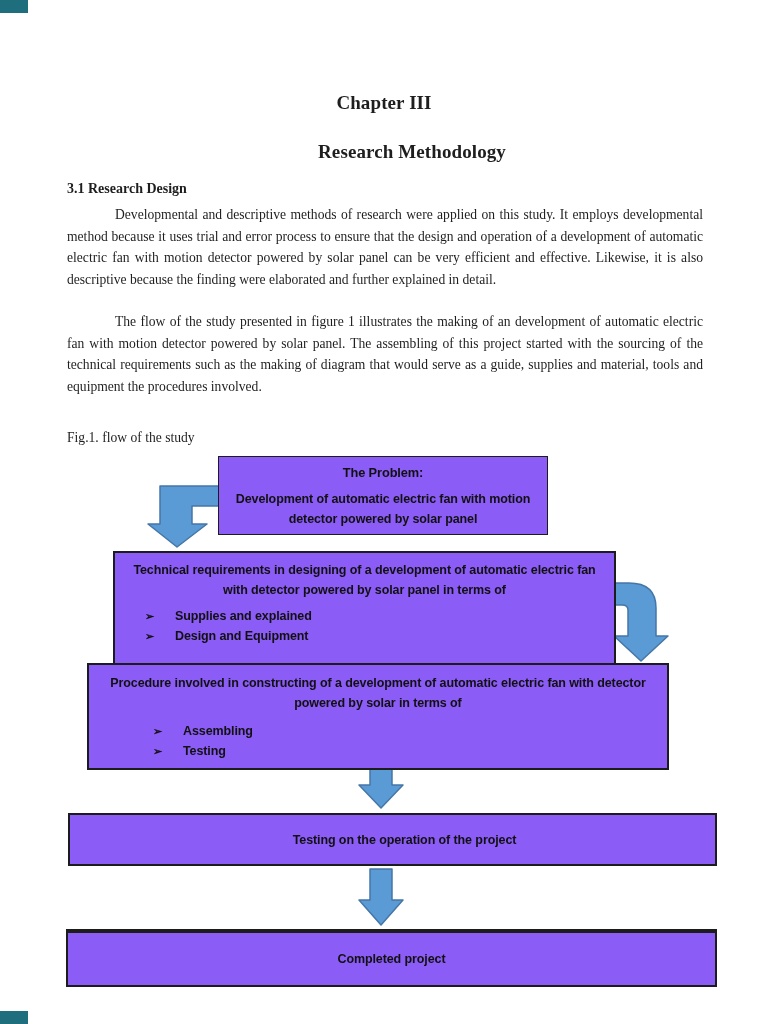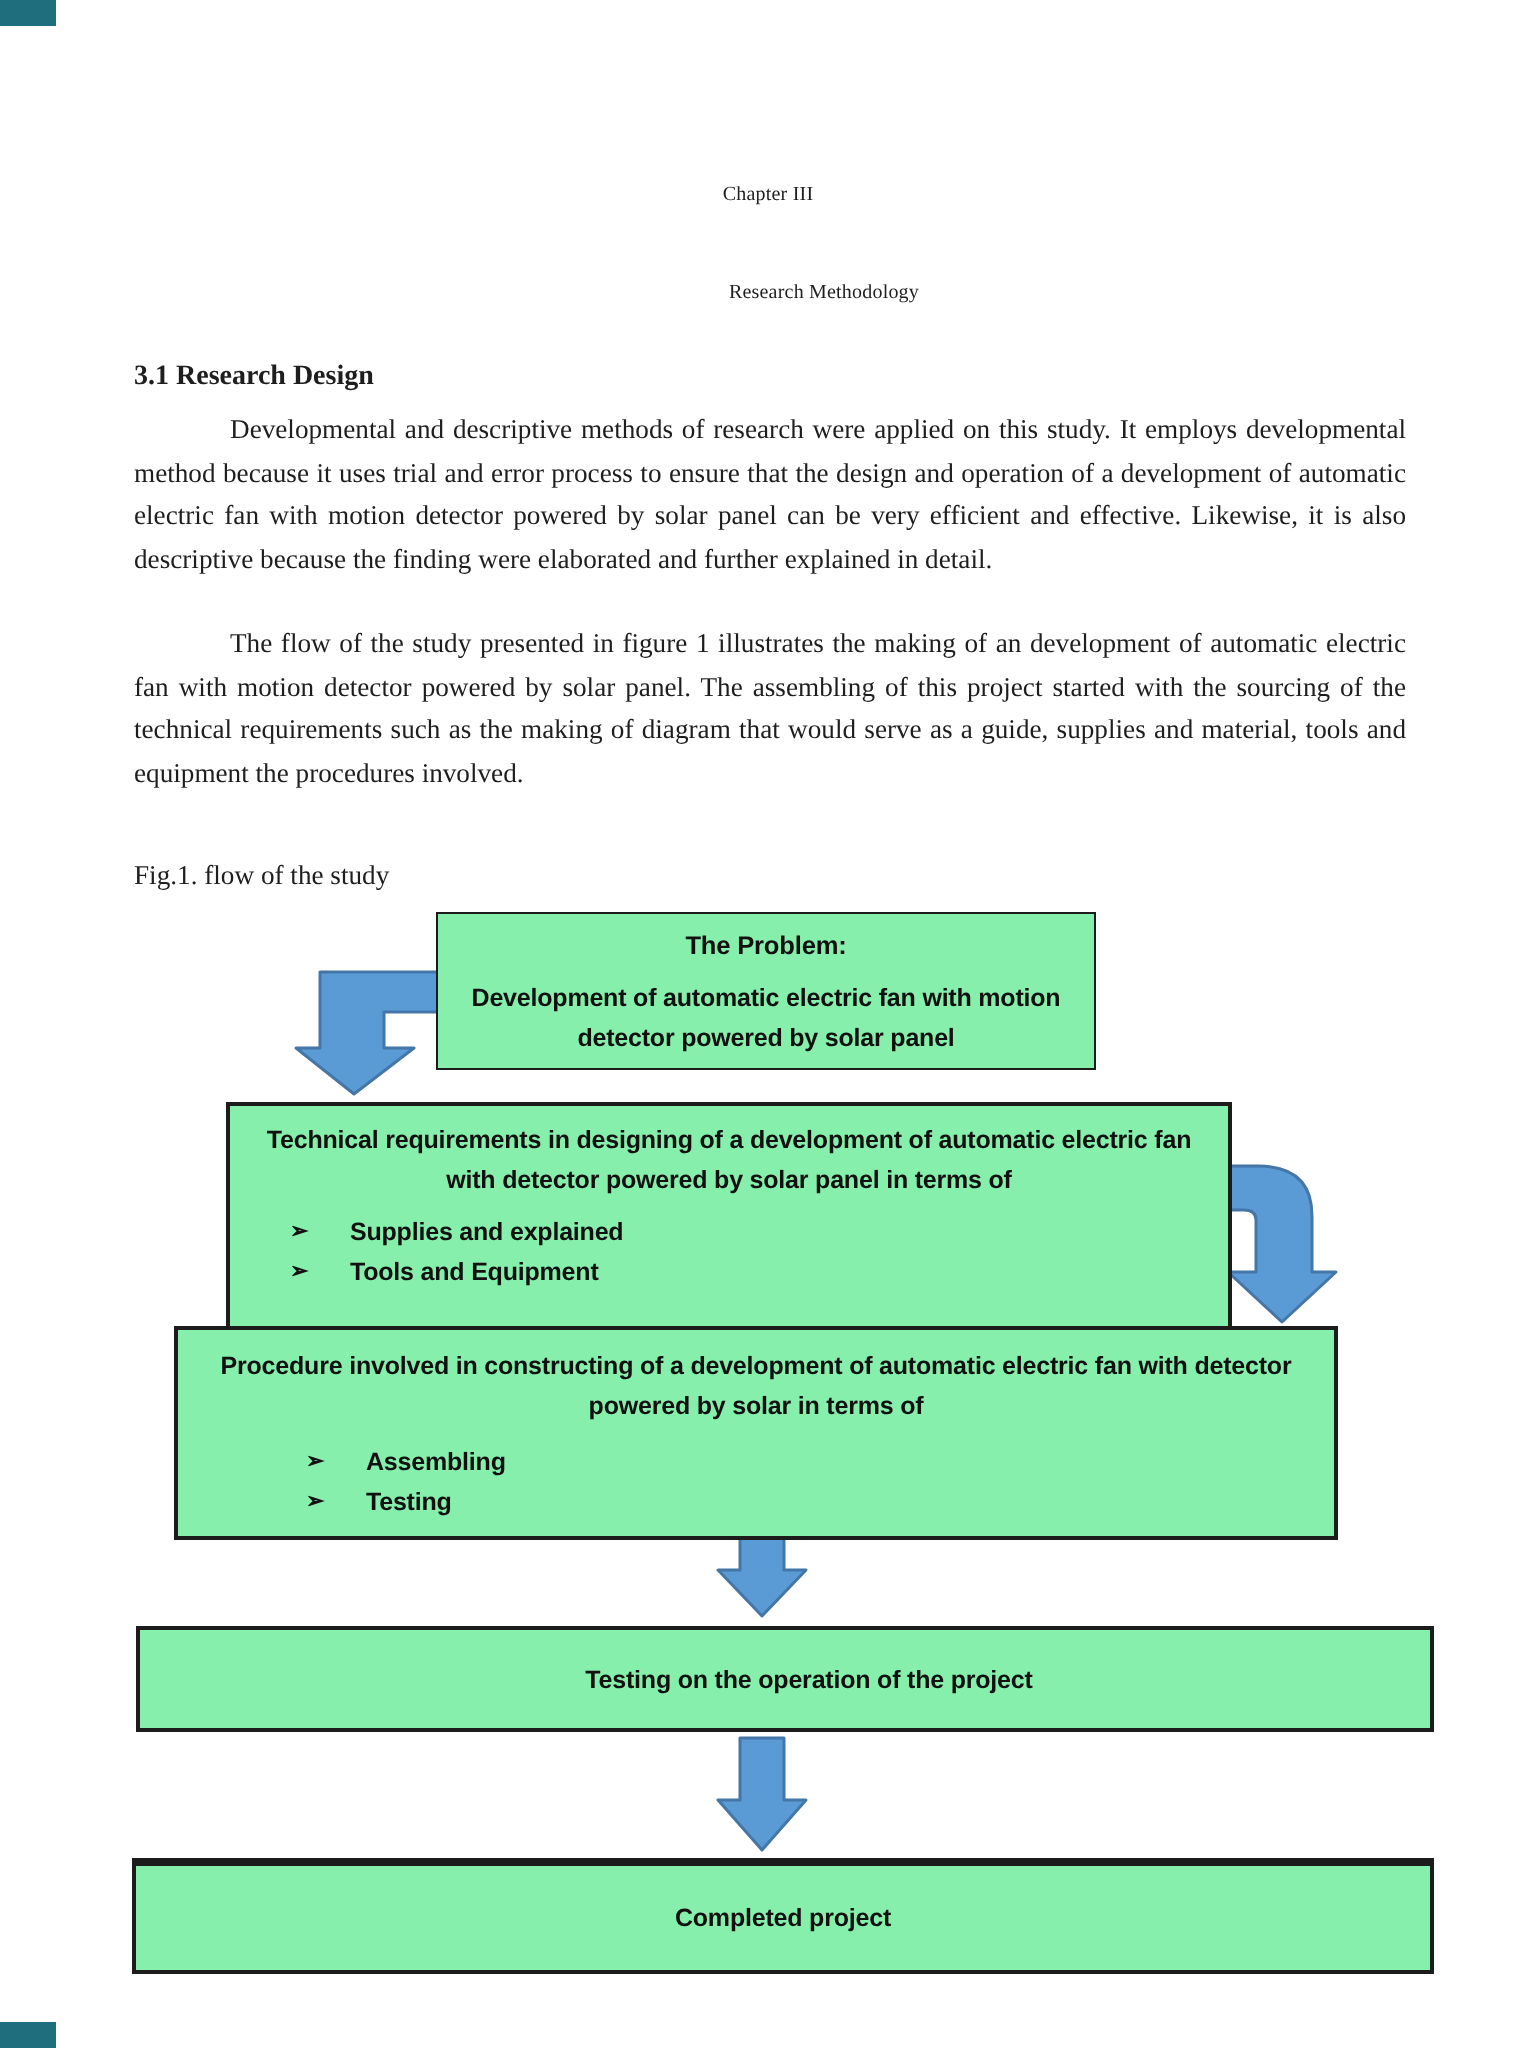--- a/index.html
+++ b/index.html
@@ -8,38 +8,38 @@
     font-family:"Liberation Serif",serif;color:#1e1e1e;overflow:hidden;
   }
   
   .corner-mark{position:absolute;left:0;width:28px;height:13px;background:#1f6e7e;}
   .corner-mark.top{top:0;}
   .corner-mark.bottom{bottom:0;}
 
   
   .chapter-title,.chapter-subtitle{
     position:absolute;left:0;width:768px;text-align:center;
-    font-weight:normal;font-size:10px;letter-spacing:.1px;
+    font-weight:bold;font-size:19px;letter-spacing:.1px;
   }
   .chapter-title{top:92px;}
   .chapter-subtitle{top:141px;margin-left:28px;}
   .section-heading{position:absolute;left:67px;top:181px;font-weight:bold;font-size:14px;}
   .body-par{
     position:absolute;left:67px;width:636px;margin:0;
     font-size:13.6px;line-height:21.5px;text-align:justify;text-indent:48px;
   }
   .par-1{top:204px;}
   .par-2{top:311px;}
   .fig-caption{position:absolute;left:67px;top:430px;font-size:13.6px;}
 
   
   .arrows{position:absolute;left:0;top:0;pointer-events:none;}
   .arrows polygon,.arrows path{stroke:#4576a8;stroke-width:1.5;stroke-linejoin:round;}
   .fc-box{
-    position:absolute;background:#86efac;border:2px solid #1c1c1c;box-sizing:border-box;
+    position:absolute;background:#8b5cf6;border:2px solid #1c1c1c;box-sizing:border-box;
     font-family:"Liberation Sans",sans-serif;font-weight:bold;color:#111;
     letter-spacing:-.1px;
   }
   .fc-heading{font-size:12.5px;line-height:20px;text-align:center;}
   .fc-bullets{margin-top:6px;}
   .fc-bullet{display:flex;font-size:12.5px;line-height:20px;}
   .fc-bullet .glyph{width:30px;flex:0 0 30px;font-size:11px;}
   .box-problem{left:218px;top:456px;width:330px;height:79px;border-width:1.5px;padding-top:8px;}
   .box-problem .fc-title{font-size:12.8px;text-align:center;}
   .box-problem .fc-heading{margin-top:9px;padding:0 14px;}
@@ -85,21 +85,21 @@
 
   <div class="fc-box box-technical">
     <div class="fc-heading">Technical requirements in designing of a development of automatic electric fan with detector powered by solar panel in terms of</div>
     <div class="fc-bullets">
       <div class="fc-bullet">
         <span class="glyph">➢</span>
         <span>Supplies and explained</span>
       </div>
       <div class="fc-bullet">
         <span class="glyph">➢</span>
-        <span>Tools and Equipment</span>
+        <span>Design and Equipment</span>
       </div>
     </div>
   </div>
 
   <div class="fc-box box-procedure">
     <div class="fc-heading">Procedure involved in constructing of a development of automatic electric fan with detector powered by solar in terms of</div>
     <div class="fc-bullets">
       <div class="fc-bullet">
         <span class="glyph">➢</span>
         <span>Assembling</span>

